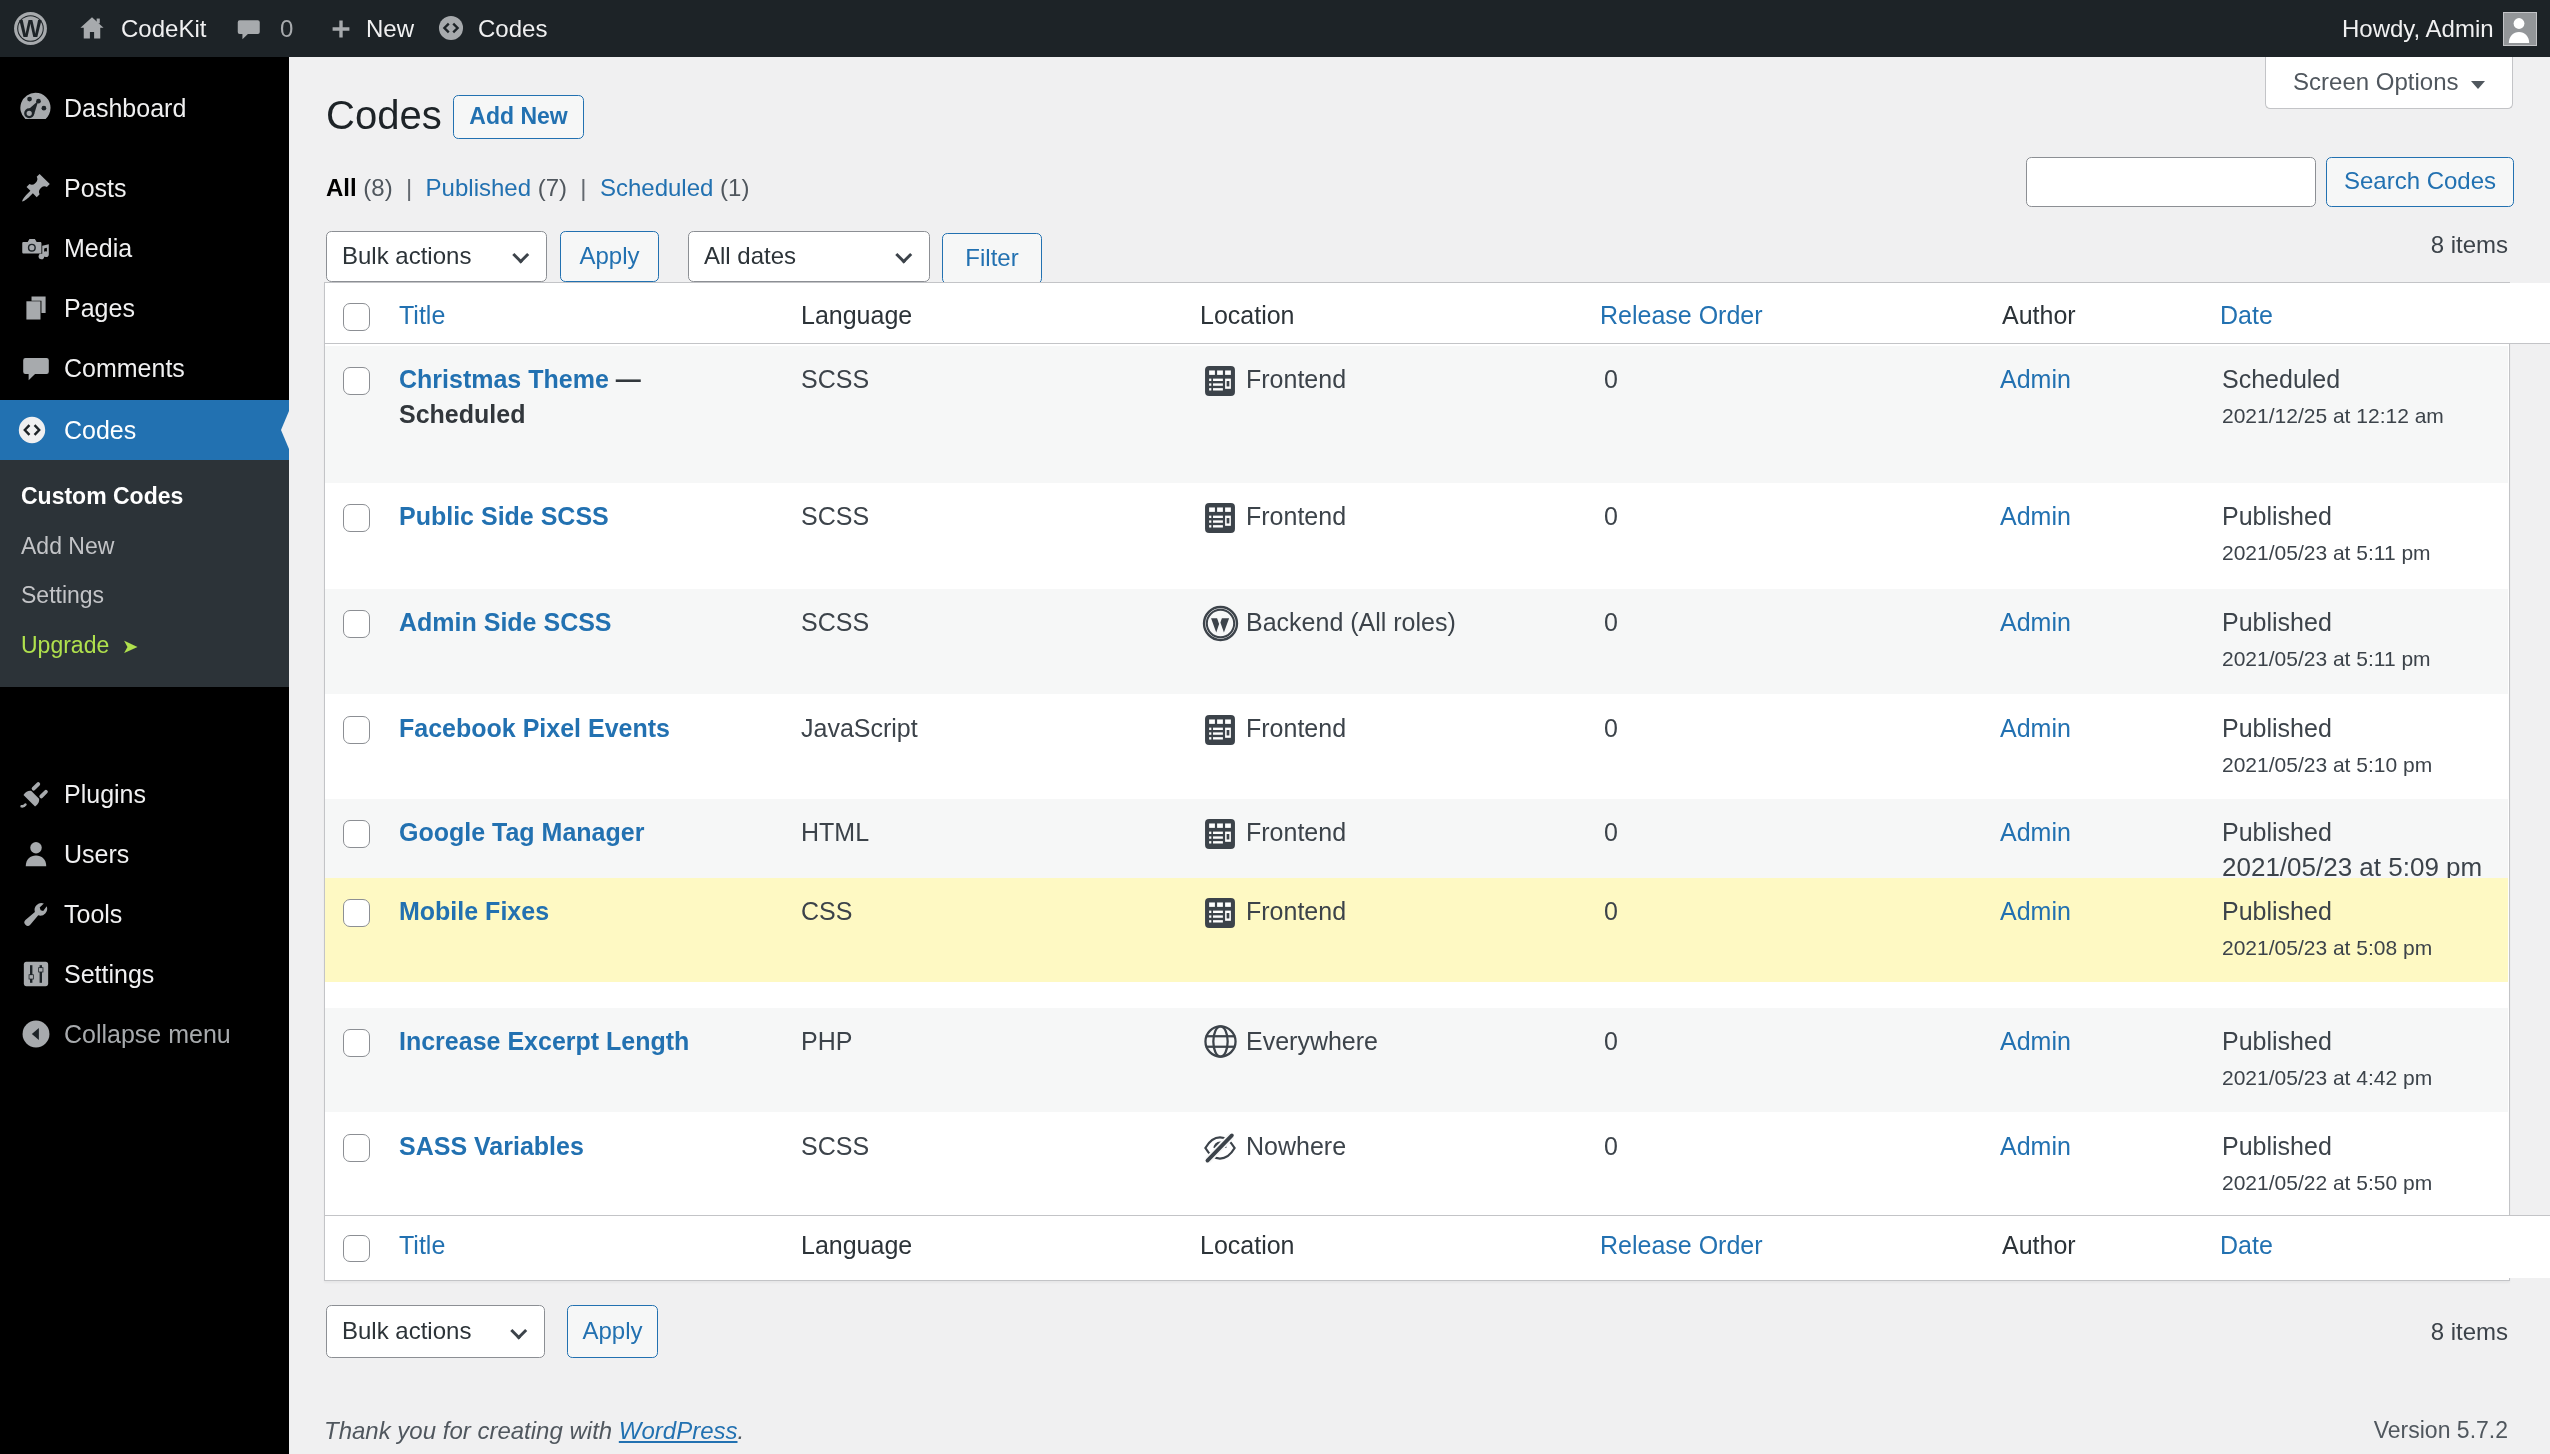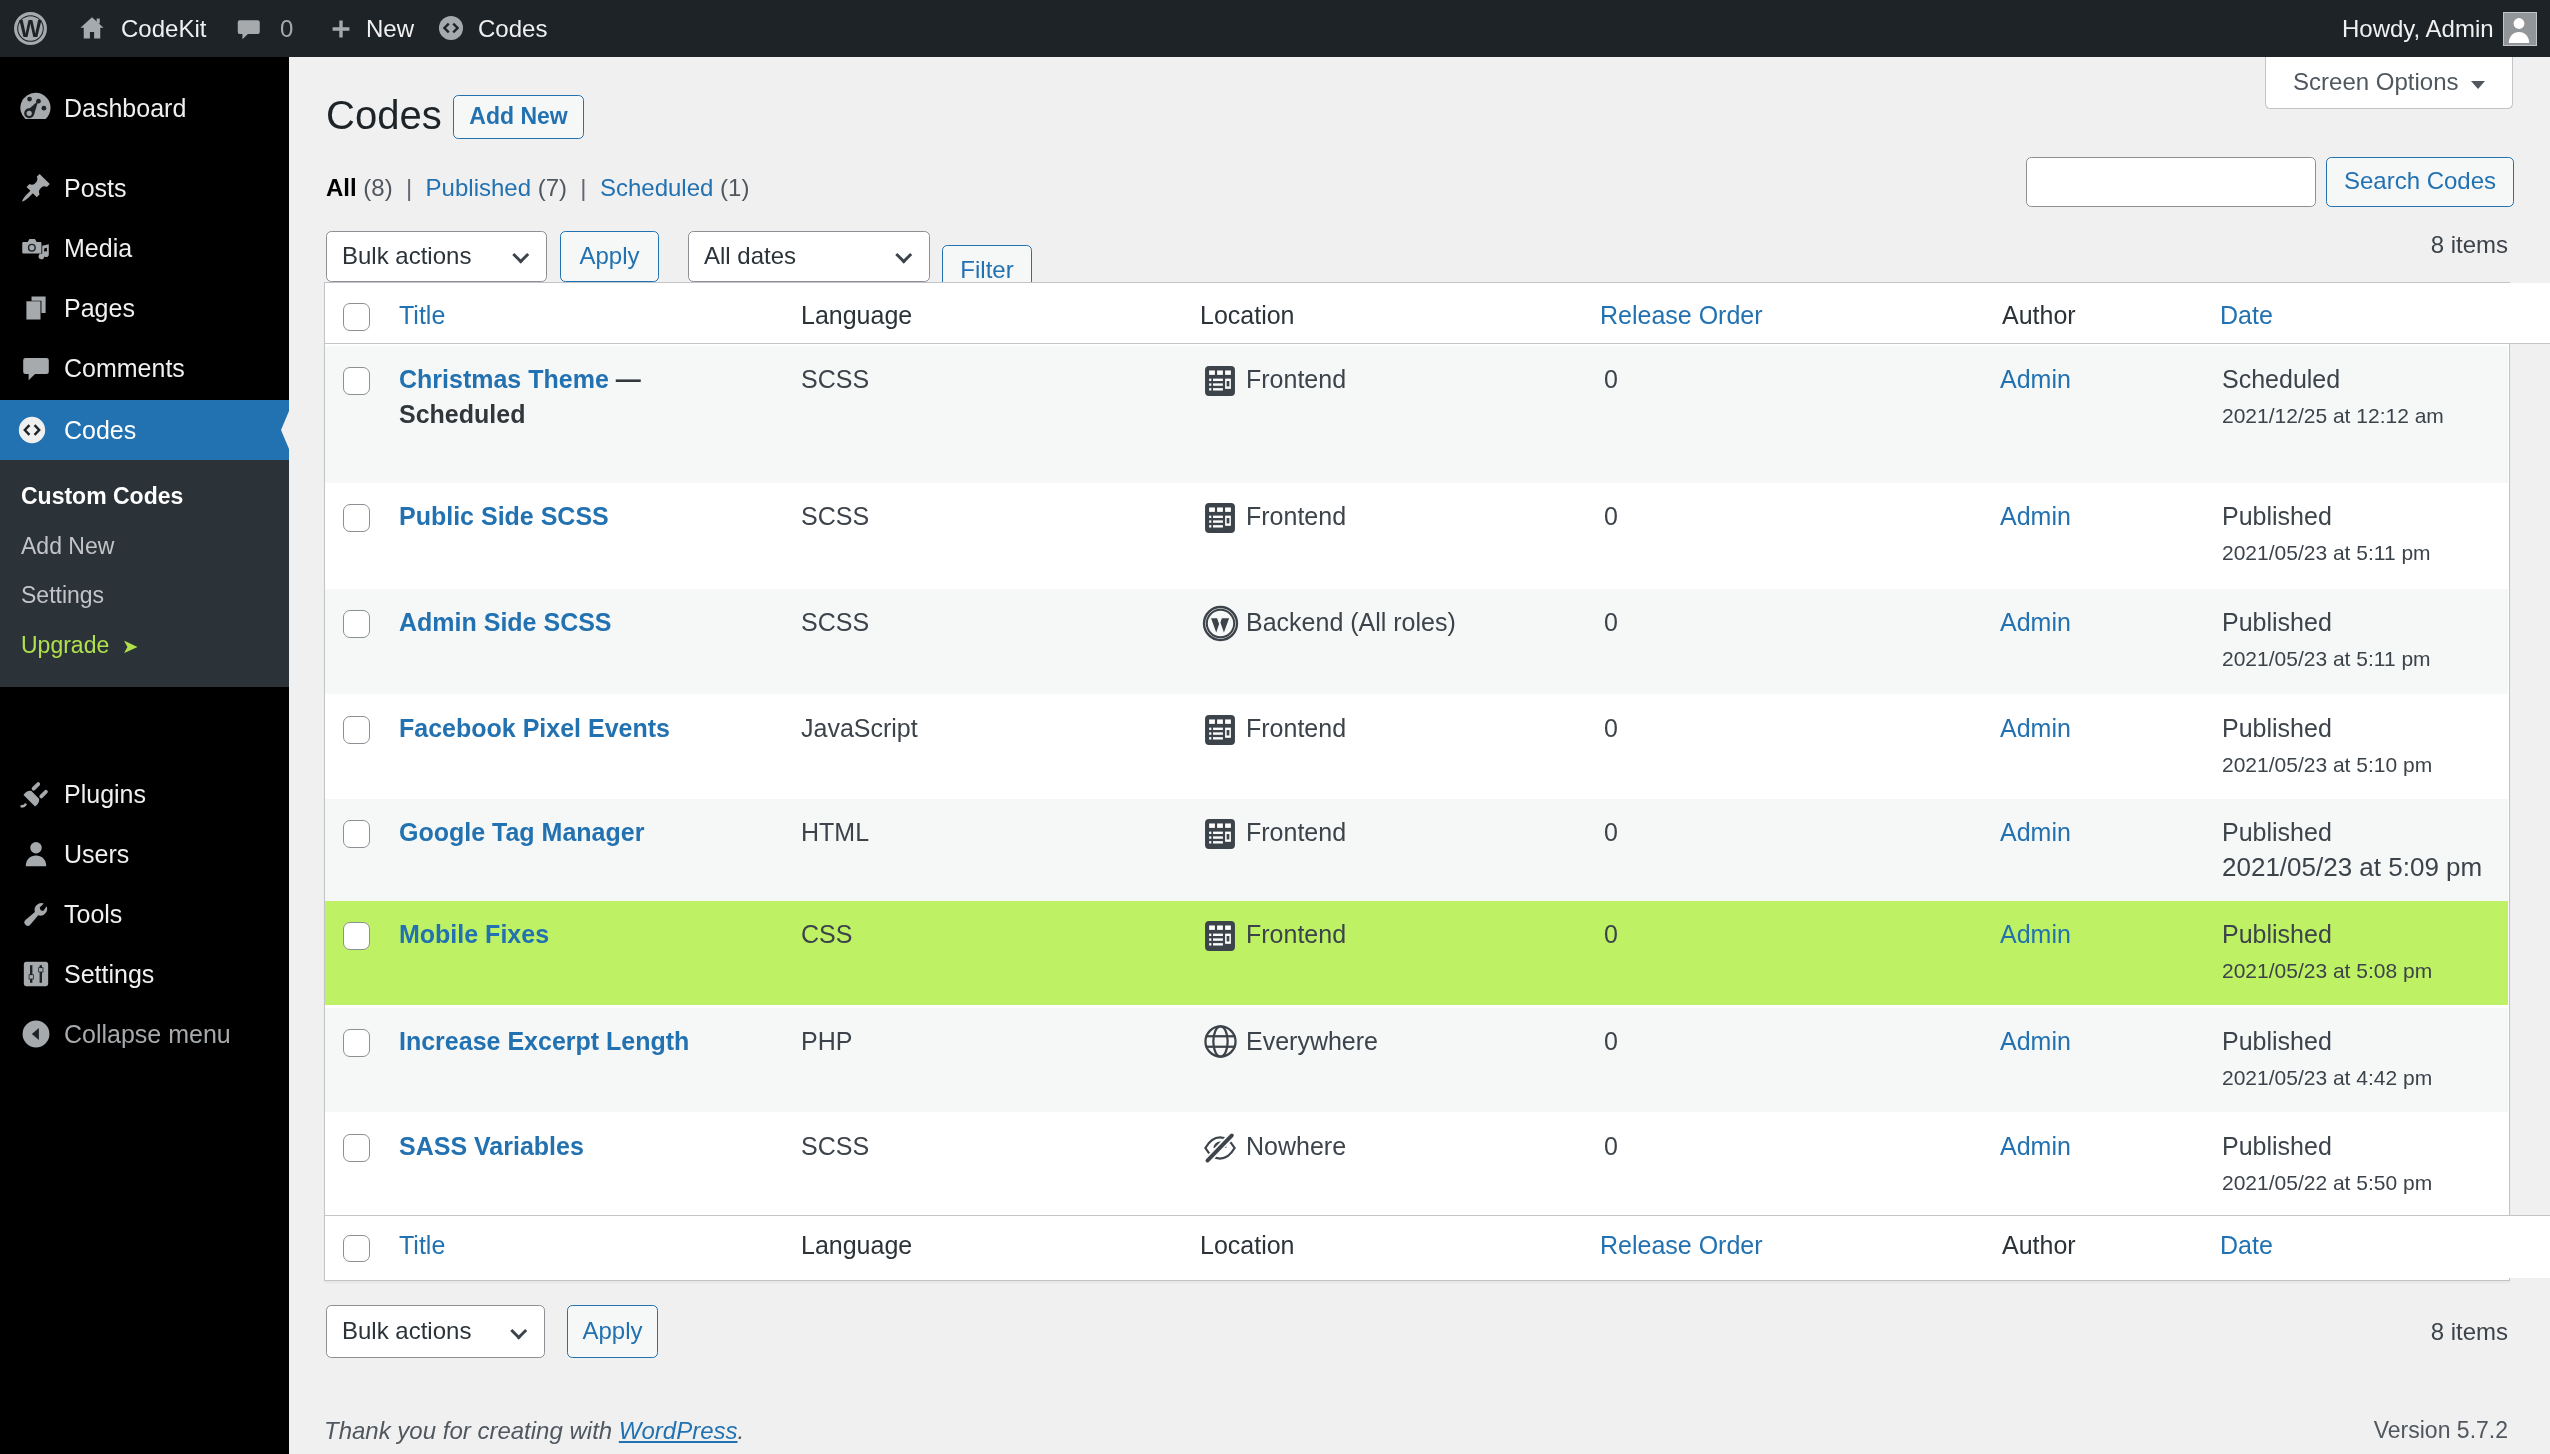--- a/index.html
+++ b/index.html
@@ -185,21 +185,21 @@
 </div>
 <div id="screenopt">Screen Options<span class="tri"></span></div>
 <h1>Codes</h1>
 <div id="addnew">Add New</div>
 <div id="subsub"><b>All</b> <span class="cnt">(8)</span> &nbsp;|&nbsp; <a class="blue" href="#">Published</a> <span class="cnt">(7)</span> &nbsp;|&nbsp; <a class="blue" href="#">Scheduled</a> <span class="cnt">(1)</span></div>
 <div id="searchbox"></div>
 <div id="searchbtn">Search Codes</div>
 <div class="select" style="left:326px;top:231px;width:221px">Bulk actions<span class="chev"></span></div>
 <div class="btn2" style="left:560px;top:231px;width:99px">Apply</div>
 <div class="select" style="left:688px;top:231px;width:242px">All dates<span class="chev"></span></div>
-<div class="btn2" style="left:942px;top:245px;width:90px">Filter</div>
+<div class="btn2" style="left:942px;top:233px;width:100px">Filter</div>
 <div id="items-top">8 items</div>
 <div id="table">
   <div class="thead" style="top:0;height:61px;line-height:64px;border-bottom:1.8px solid #c3c4c7">
     <div class="cb" style="top:20.4px"></div>
     <div class="hcell" style="left:74px"><a href="#">Title</a></div>
     <div class="hcell" style="left:476px">Language</div>
     <div class="hcell" style="left:875px">Location</div>
     <div class="hcell" style="left:1275px"><a href="#">Release Order</a></div>
     <div class="hcell" style="left:1677px">Author</div>
     <div class="hcell" style="left:1895px"><a href="#">Date</a></div>
@@ -312,21 +312,21 @@
           <rect x="5.9" y="14.2" width="5.8" height="1.4"></rect>
           <rect x="13" y="8.6" width="3.4" height="6.0"></rect>
         </g>
         <rect x="13.9" y="10.0" width="1.6" height="3.2" fill="#3c434a"></rect>
       </svg>
     <div class="cell" style="left:921px;top:16px">Frontend</div>
     <div class="cell" style="left:1279px;top:16px">0</div>
     <div class="cell" style="left:1675px;top:16px"><a class="blue" href="#">Admin</a></div>
     <div class="cell" style="left:1897px;top:16px">Published<br><span style="font-size:26px">2021/05/23 at 5:09 pm</span></div>
   </div>
-  <div class="row" style="top:618px;height:104px;background:#bef264">
+  <div class="row" style="top:595px;height:104px;background:#fef9c3">
     <div class="cb" style="top:21px"></div>
     <div class="cell title" style="left:74px;top:16px"><a href="#">Mobile Fixes</a></div>
     <div class="cell" style="left:476px;top:16px">CSS</div>
     <svg class="licon" style="left:878px;top:17.7px" width="34" height="34" viewBox="0 0 20 20">
         <rect x="1.2" y="1.2" width="17.6" height="17.6" rx="2.4" fill="#3c434a"></rect>
         <g fill="#fff">
           <rect x="3.6" y="3.8" width="3.4" height="2.6"></rect>
           <rect x="8.3" y="3.8" width="3.4" height="2.6"></rect>
           <rect x="13" y="3.8" width="3.4" height="2.6"></rect>
           <rect x="3.6" y="8.6" width="1.3" height="1.4"></rect>

